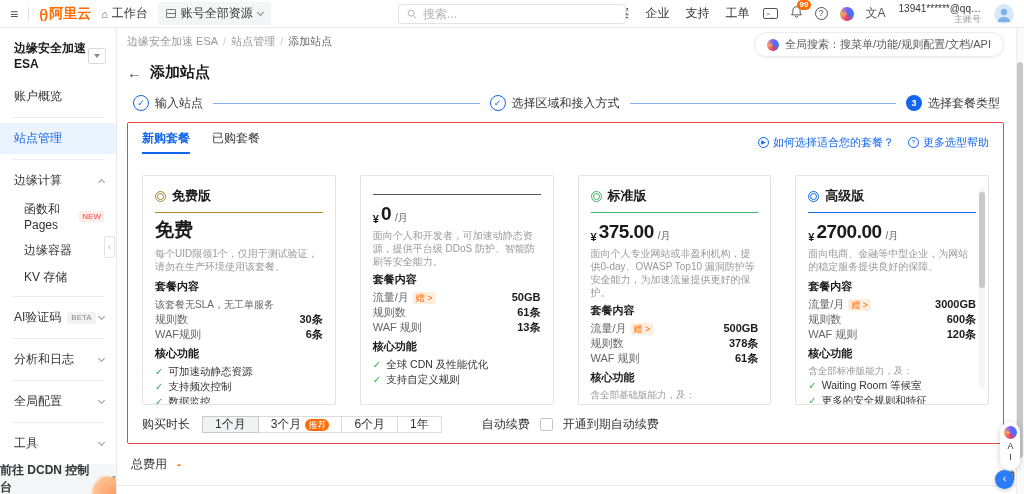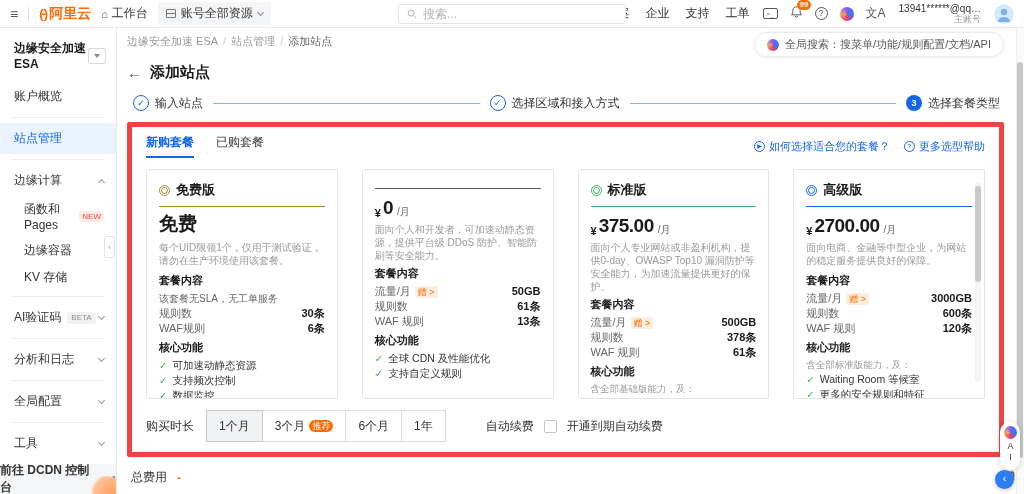--- a/index.html
+++ b/index.html
@@ -80,30 +80,30 @@
   
   .wizard{display:flex;align-items:center;margin:9px 4px 8px 6px;height:22px}
   .wz-step{display:flex;align-items:center;gap:6px;white-space:nowrap}
   .wz-circle{width:16px;height:16px;border-radius:50%;display:flex;align-items:center;justify-content:center;
     font-size:9px;flex:none}
   .wz-circle.done{border:1px solid #1366ec;color:#1366ec;background:#fff}
   .wz-circle.current{background:#1366ec;color:#fff;font-weight:bold}
   .wz-label{font-size:12px;color:#333}
   .wz-line{flex:1;height:1px;background:#8ab1f5;margin:0 10px}
   
-  .panel{border:5px solid #ef4444;border-radius:2px;padding:8px 14px 10px;margin-top:2px;background:#fff}
+  .panel{border:1px solid #ef4444;border-radius:2px;padding:8px 14px 10px;margin-top:2px;background:#fff}
   .tabbar{display:flex;align-items:center;height:22px}
   .tab{margin-right:22px;padding-bottom:5px;cursor:pointer;color:#333;font-size:12px}
   .tab.active{color:#1366ec;font-weight:bold;border-bottom:2px solid #1366ec}
   .help-links{margin-left:auto;display:flex;gap:14px;align-items:center}
   .help-link{display:flex;align-items:center;gap:4px;color:#1366ec;font-size:11px;cursor:pointer}
   .hl-ic{width:11px;height:11px;border:1px solid #1366ec;border-radius:50%;font-size:6px;line-height:9px;
     text-align:center;color:#1366ec;flex:none}
   
-  .cards{display:grid;grid-template-columns:repeat(4,1fr);gap:24px;margin-top:12px}
+  .cards{display:grid;grid-template-columns:repeat(4,1fr);gap:24px;margin-top:22px}
   .card{border:1px solid #e3e3e3;border-radius:2px;padding:11px 12px 8px;height:230px;overflow:hidden;
     position:relative;cursor:pointer;background:#fff}
   .card-head{display:flex;align-items:center;gap:6px;font-size:13px;font-weight:bold;color:#1a1a1a}
   .plan-ic{width:11px;height:11px;border-radius:50%;border:3px double currentColor;flex:none}
   .card-hr{height:1px;margin:7px 0 8px}
   .price-line{display:flex;align-items:flex-end;gap:2px;height:22px}
   .price-cur{font-size:11px;font-weight:bold;color:#1a1a1a}
   .price-num{font-size:19px;font-weight:bold;color:#1a1a1a;letter-spacing:-.5px}
   .price-per{font-size:10px;color:#666;margin-left:2px}
   .price-free{font-size:19px;font-weight:bold;color:#1a1a1a}
@@ -116,21 +116,21 @@
   .spec-val{margin-left:auto;font-weight:bold;color:#1a1a1a}
   .feat-note{font-size:9.5px;color:#999;line-height:13px;margin-bottom:1px}
   .feat-row{display:flex;gap:5px;font-size:10.5px;color:#333;line-height:15px}
   .feat-check{color:#36b34a;font-weight:bold;font-size:10px}
   .card-sb{position:absolute;right:3px;top:12px;width:6px;height:200px;background:#f4f4f4;border-radius:3px}
   .card-sb .thumb{position:absolute;top:4px;left:0;width:6px;height:96px;background:#c9c9c9;border-radius:3px;cursor:pointer}
   
   .duration-row{display:flex;align-items:center;margin-top:11px;gap:10px}
   .dur-label{color:#333;margin-right:2px}
   .seg{display:flex}
-  .seg-opt{height:32px;display:flex;align-items:center;gap:4px;padding:0 12px;border:1px solid #dcdcdc;
+  .seg-opt{height:17px;display:flex;align-items:center;gap:4px;padding:0 12px;border:1px solid #dcdcdc;
     margin-left:-1px;background:#fff;cursor:pointer;white-space:nowrap}
   .seg-opt:first-child{margin-left:0}
   .seg-opt.active{background:#f1f2f4;border-color:#c9c9c9;position:relative;z-index:1}
   .rec{background:#ff6a00;color:#fff;font-size:9px;padding:1px 3px;border-radius:6px;line-height:10px}
   .auto-label{margin-left:30px;color:#333}
   .checkbox{width:13px;height:13px;border:1px solid #c4c4c4;border-radius:2px;background:#fff;cursor:pointer;flex:none}
   .auto-text{color:#333}
   
   .summary-row{display:flex;align-items:center;gap:10px;margin-top:12px;padding-left:4px}
   .sum-label{color:#333}

